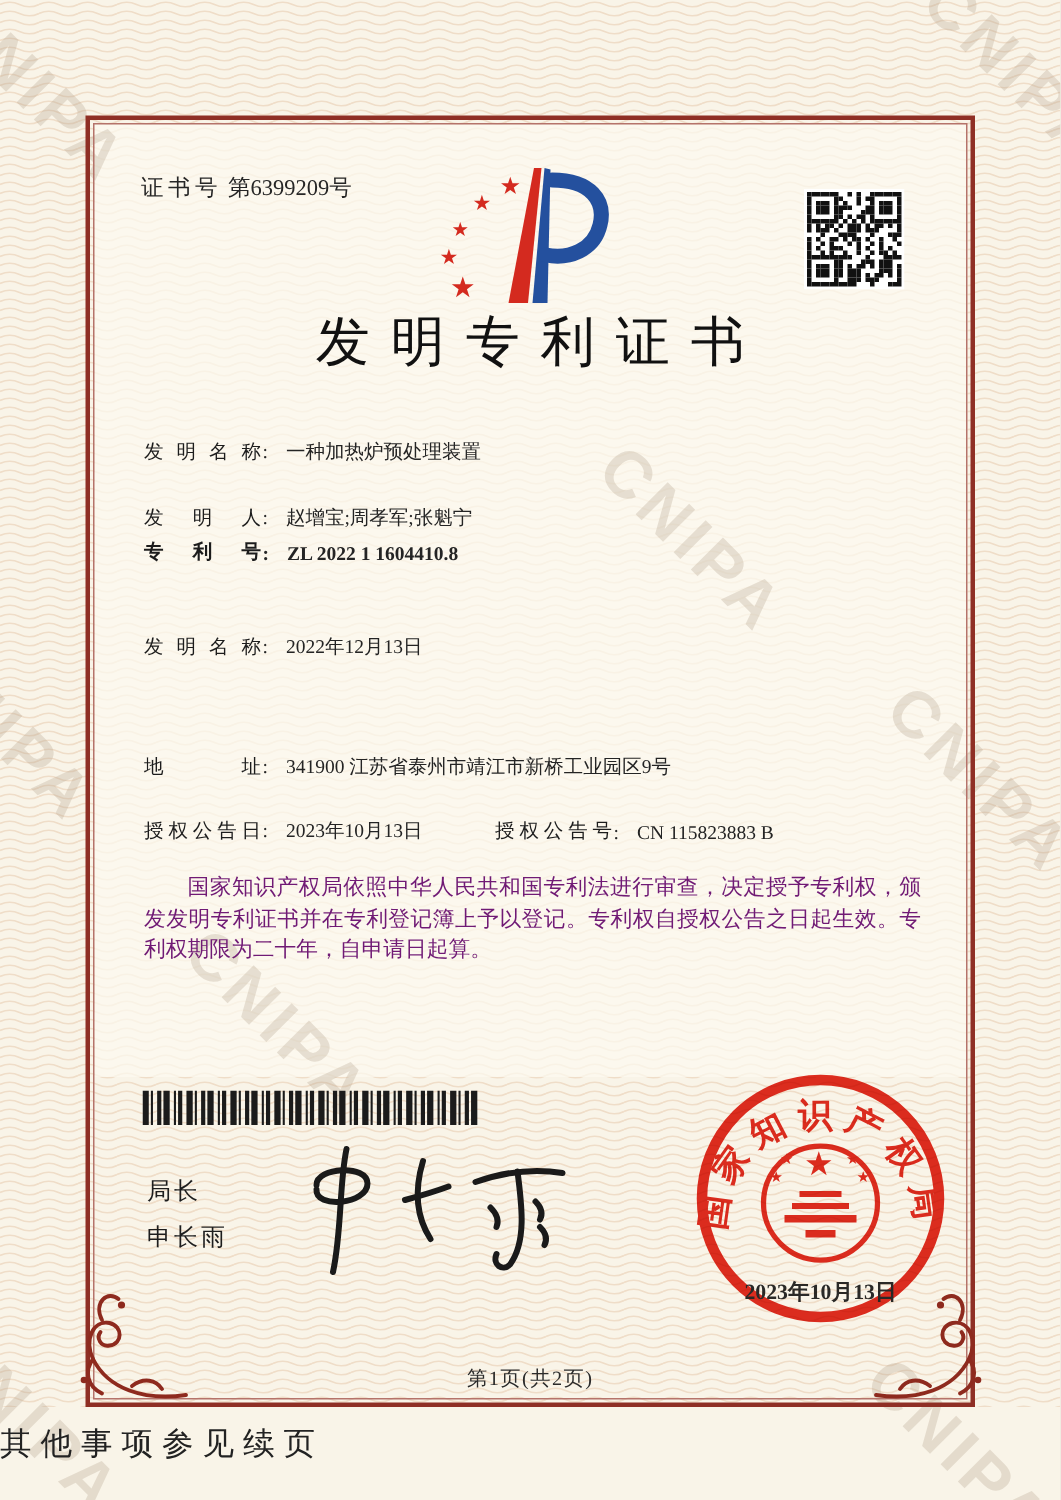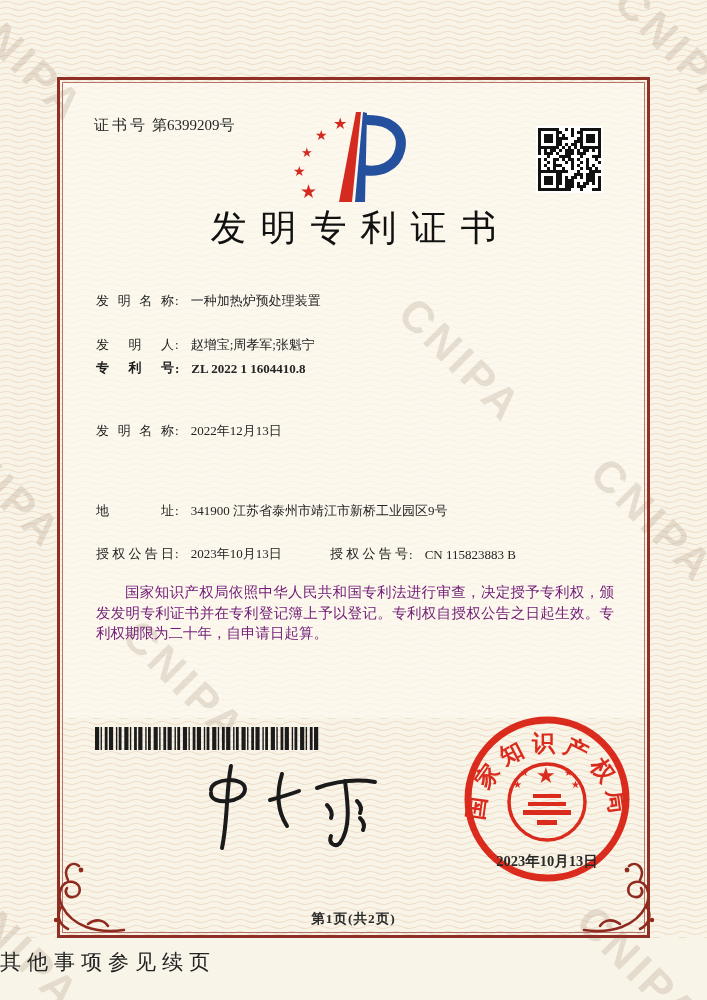--- a/index.html
+++ b/index.html
@@ -48,21 +48,21 @@
   .frow .fcolon{margin-left:1px;}
   .frow .fvalue{margin-left:12px;color:#242424;}
   .frow .pair2{position:absolute;left:234px;top:0;white-space:nowrap;}
   .bodytext{left:96px;top:582px;width:518px;z-index:5;font-size:14.5px;line-height:20.5px;text-align:justify;color:#701a75;}
   .bodytext p{margin:0;text-indent:2em;}
   .barcode{left:95px;top:727px;z-index:5;}
   .sig-titles{left:98px;top:784px;z-index:5;font-size:16px;color:#1d1d1d;}
   .sig-titles div{margin-bottom:10px;letter-spacing:2px;}
   .signature{left:185px;top:758px;z-index:6;}
   .seal{left:462px;top:714px;z-index:7;opacity:.96;mix-blend-mode:multiply;}
-  .page-info{left:0;right:0;top:910px;text-align:center;z-index:5;font-size:13.5px;letter-spacing:1px;color:#2b2b2b;font-weight:bold;}
+  .page-info{left:0;right:0;top:910px;text-align:center;z-index:5;font-size:13.5px;letter-spacing:1px;color:#2b2b2b;}
   .cont-note{left:0;right:0;top:948px;text-align:left;z-index:5;font-size:21px;letter-spacing:6px;color:#222;}
 </style>
 </head>
 <body>
 
 <div class="page">
 
   <svg class="abs waves" width="707" height="938" aria-hidden="true">
     <defs>
       <pattern id="wv" width="26" height="6" patternUnits="userSpaceOnUse">
@@ -441,20 +441,24 @@
       <rect x="133" y="0" width="2" height="23" fill="#1b1b1b"></rect>
       <rect x="136" y="0" width="3" height="23" fill="#1b1b1b"></rect>
       <rect x="141" y="0" width="1" height="23" fill="#1b1b1b"></rect>
       <rect x="143" y="0" width="2" height="23" fill="#1b1b1b"></rect>
       <rect x="147" y="0" width="3" height="23" fill="#1b1b1b"></rect>
       <rect x="151" y="0" width="1" height="23" fill="#1b1b1b"></rect>
       <rect x="154" y="0" width="2" height="23" fill="#1b1b1b"></rect>
       <rect x="157" y="0" width="3" height="23" fill="#1b1b1b"></rect>
     </svg>
 
+  <div class="abs sig-titles">
+    <div>局长</div>
+    <div>申长雨</div>
+  </div>
   <svg class="abs signature" width="210" height="100" viewBox="0 0 210 100">
     <g fill="none" stroke="#1a1a1a" stroke-width="4" stroke-linecap="round">
       <path d="M46,8 C41,32 43,62 37,90"></path>
       <path d="M26,32 C26,20 60,18 60,31 C60,45 25,48 26,35"></path>
       <path d="M97,16 C91,36 93,54 102,68"></path>
       <path d="M85,42 C96,39 106,36 114,33"></path>
       <path d="M132,30 C152,23 172,21 190,24"></path>
       <path d="M160,23 C163,46 166,70 155,85 C150,90 143,85 146,78"></path>
       <path d="M142,47 C146,51 148,55 146,60"></path>
       <path d="M172,43 C176,47 177,51 175,55"></path>

